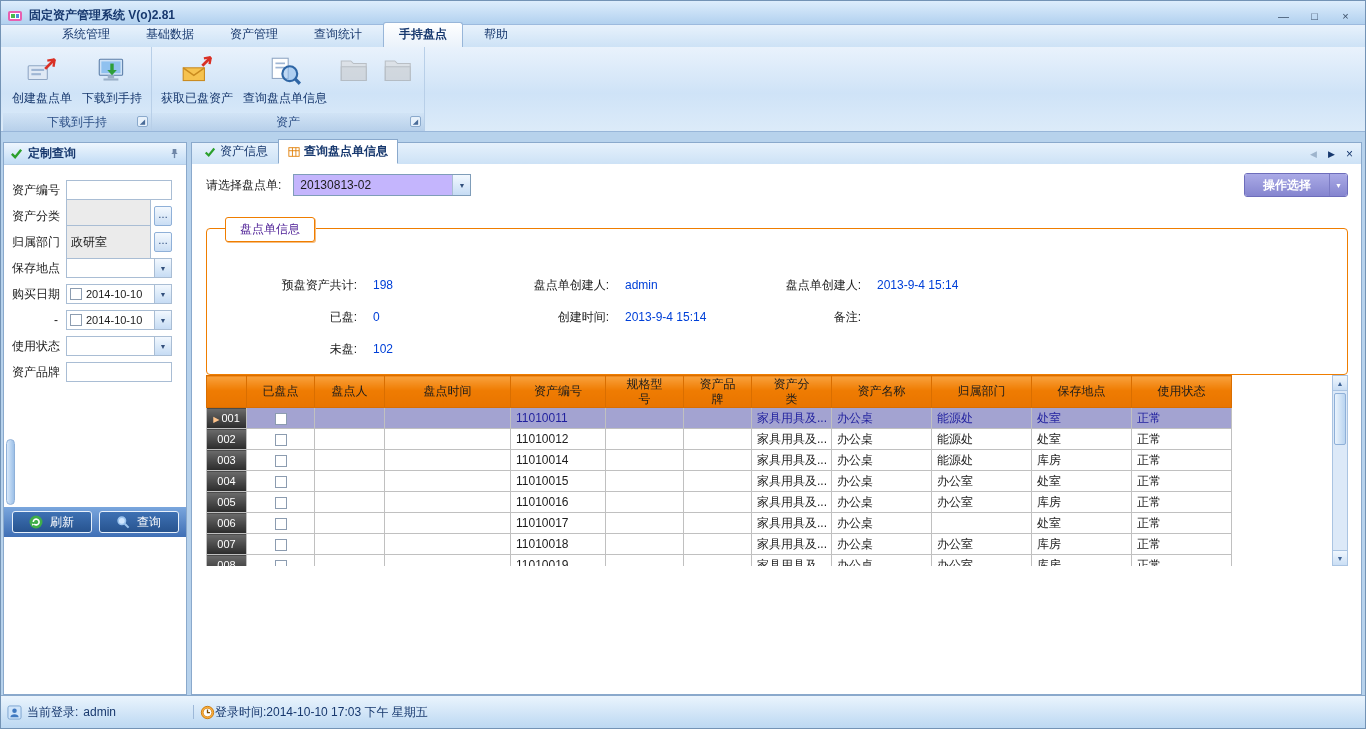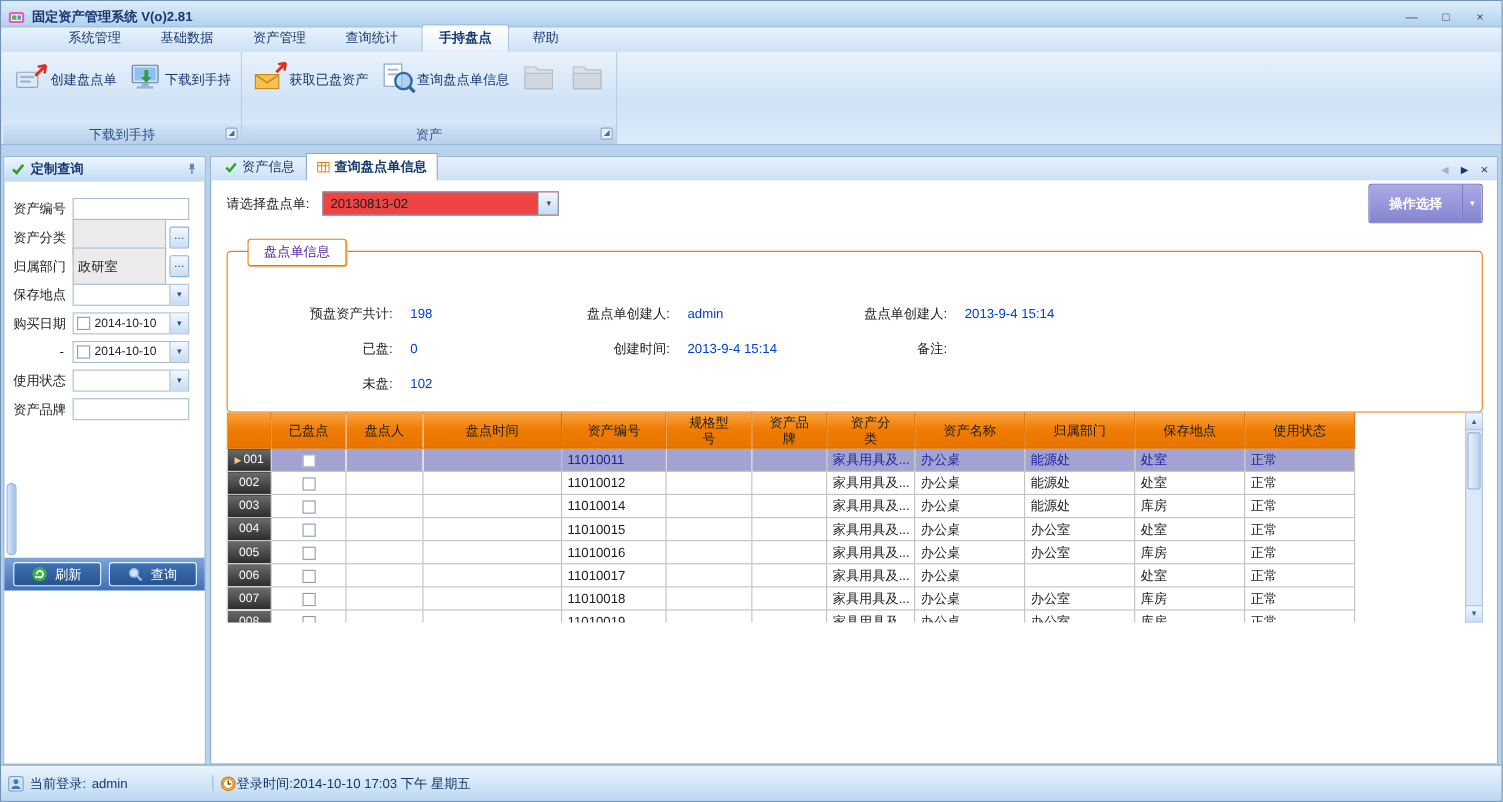--- a/index.html
+++ b/index.html
@@ -21,21 +21,21 @@
          padding-left:46px;gap:6px;flex:none}
 .menu-tab{padding:3px 15px 4px;color:#17386e;white-space:nowrap}
 .menu-tab.active{background:linear-gradient(#ffffff,#eaf2fb);border:1px solid #98b6d9;border-bottom:none;
                  border-radius:3px 3px 0 0;font-weight:bold}
 
 
 .ribbon{height:85px;background:linear-gradient(#e9f2fc,#cfe3f7 55%,#dcebf9);display:flex;
         border-bottom:1px solid #98b6d9;padding-left:2px;flex:none}
 .ribbon-group{display:flex;flex-direction:column;border-right:1px solid #b8cfe8}
 .rg-buttons{flex:1;display:flex;align-items:flex-start;padding:4px 4px 0}
-.ribbon-btn{display:flex;flex-direction:row;align-items:center;padding:3px 5px;border-radius:3px;
+.ribbon-btn{display:flex;flex-direction:column;align-items:center;padding:3px 5px;border-radius:3px;
             color:#17386e;min-width:64px}
 .ribbon-btn svg{width:34px;height:34px}
 .ribbon-btn .lbl{margin-top:2px;white-space:nowrap}
 .ribbon-btn.icon-only{min-width:42px;opacity:.55;filter:grayscale(1)}
 .rg-label{height:18px;display:flex;align-items:center;justify-content:center;position:relative;
           color:#2c4f86;background:linear-gradient(rgba(195,216,238,.25),rgba(158,189,224,.6))}
 .launcher{position:absolute;right:3px;top:3px;width:11px;height:11px;border:1px solid #8aa9cc;
           border-radius:2px;font-size:7px;line-height:9px;text-align:center;color:#4a6c98;background:#e7f1fb}
 
 
@@ -80,24 +80,24 @@
 .tabstrip{height:21px;flex:none;background:linear-gradient(#e6f1fc,#cde2f6);display:flex;
           align-items:flex-end;padding-left:2px}
 .doc-tab{display:flex;align-items:center;gap:4px;padding:3px 9px;color:#17386e;border:1px solid transparent;white-space:nowrap}
 .doc-tab.active{background:#fff;border:1px solid #8aa9cc;border-bottom-color:#fff;font-weight:bold}
 .ts-btns{margin-left:auto;display:flex;gap:5px;padding:0 5px 4px;align-items:center}
 .ts-btn{font-size:9px;color:#17386e;width:13px;text-align:center;line-height:1}
 .ts-btn.dis{color:#9eb4cc}
 .content{flex:1;min-height:0;padding:8px 13px 0 14px;display:flex;flex-direction:column}
 .select-row{display:flex;align-items:center;height:26px;flex:none}
 .sheet-label{margin-right:12px}
-.combo{width:215px;height:22px;border:1px solid #7f9db9;display:flex;align-items:center;background:#ef4444}
+.combo{width:178px;height:22px;border:1px solid #7f9db9;display:flex;align-items:center;background:#c4b5fd}
 .combo .val{flex:1;padding:0 6px}
 .combo .dd-btn{height:20px;width:18px}
-.action-btn{margin-left:auto;height:36px;display:flex;border:1px solid #6d6dbb;border-radius:3px;overflow:hidden}
+.action-btn{margin-left:auto;height:24px;display:flex;border:1px solid #6d6dbb;border-radius:3px;overflow:hidden}
 .ab-main{background:linear-gradient(#aaaae6,#8585cf);color:#fff;display:flex;align-items:center;
          padding:0 18px;font-weight:bold}
 .ab-arrow{width:18px;background:linear-gradient(#aaaae6,#8585cf);border-left:1px solid #7b7bc4;color:#fff;
           display:flex;align-items:center;justify-content:center;font-size:7px}
 .groupbox{margin-top:30px;height:147px;flex:none;border:1px solid #ef7d00;border-radius:4px;position:relative}
 .gb-tab{position:absolute;top:-12px;left:18px;background:#fff;border:1px solid #ef7d00;border-radius:3px;
         padding:3px 14px;box-shadow:1px 1px 0 #f7bd7e;color:#4c1d95}
 .gb-grid{display:flex;padding-top:40px}
 .gb-col{width:252px}
 .gb-col:last-child{width:auto}

